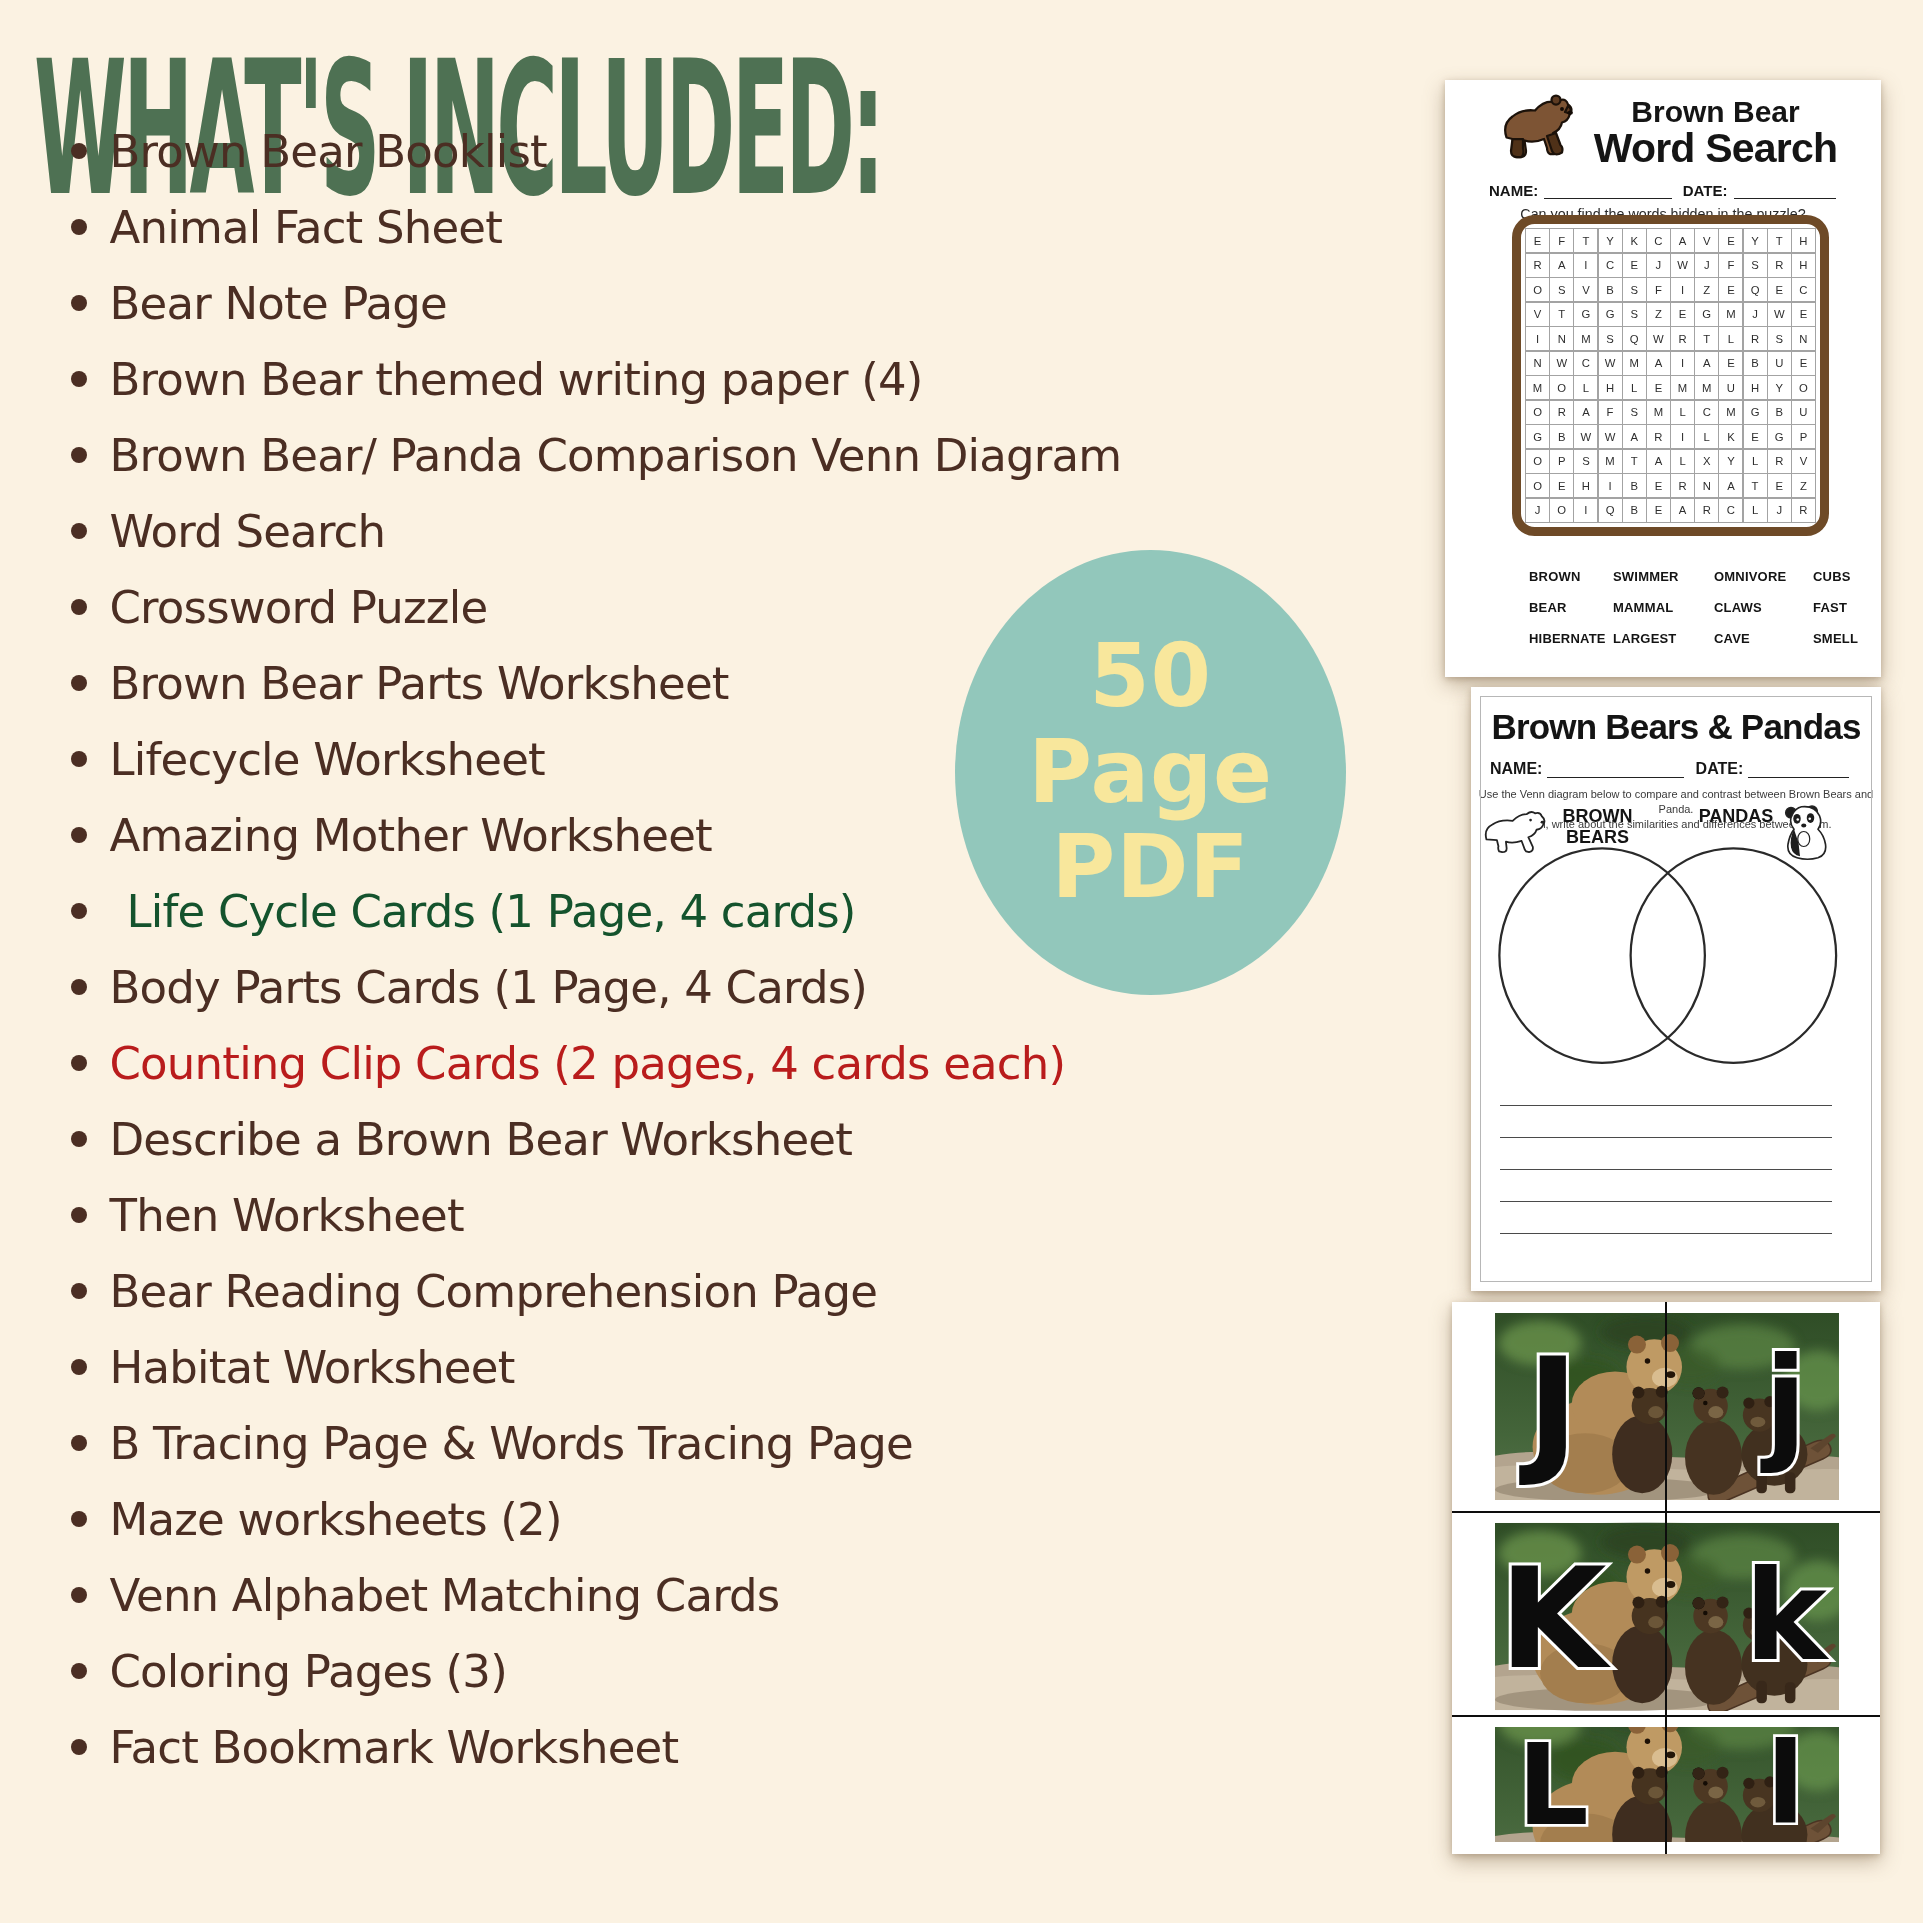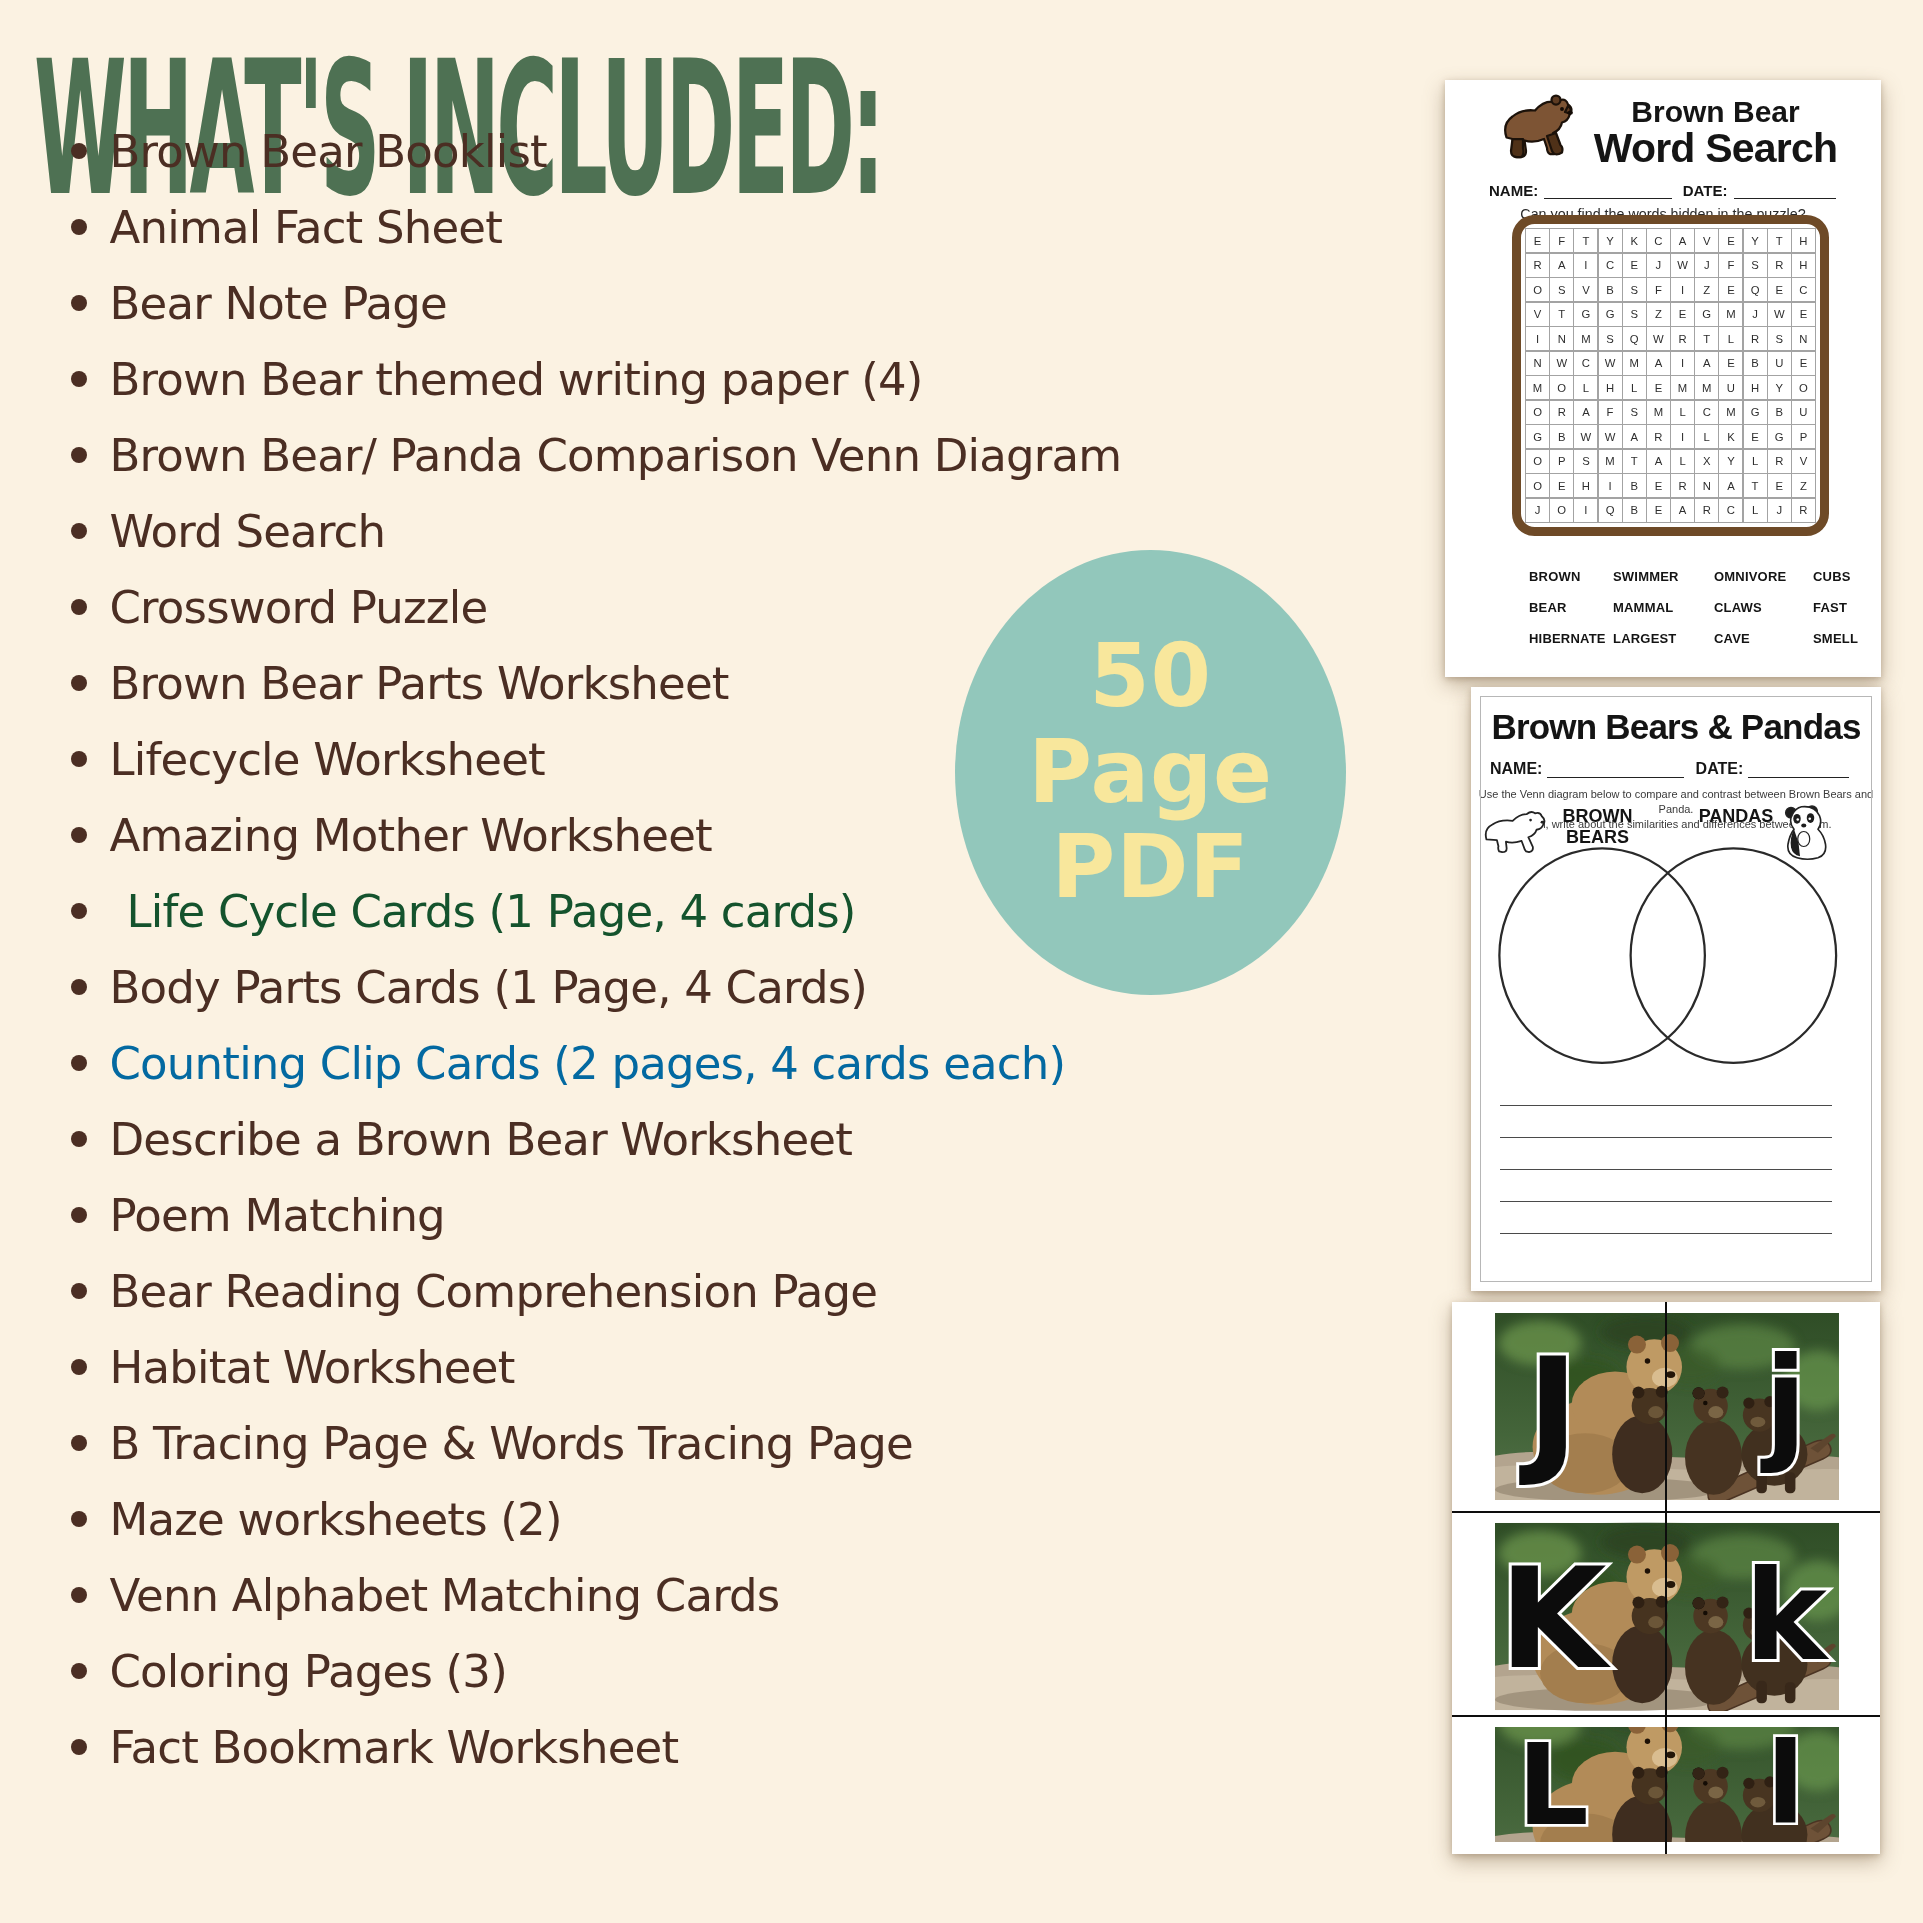--- a/index.html
+++ b/index.html
@@ -137,29 +137,29 @@
       <li>
         <span class="bullet-dot"></span>
         <span class="item-text" style="color: #14532d; margin-left: 17px;">Life Cycle Cards (1 Page, 4 cards)</span>
       </li>
       <li>
         <span class="bullet-dot"></span>
         <span class="item-text" style="color: rgb(75, 46, 35);">Body Parts Cards (1 Page, 4 Cards)</span>
       </li>
       <li>
         <span class="bullet-dot"></span>
-        <span class="item-text" style="color: #0369a1;">Counting Clip Cards (2 pages, 4 cards each)</span>
+        <span class="item-text" style="color: #b91c1c;">Counting Clip Cards (2 pages, 4 cards each)</span>
       </li>
       <li>
         <span class="bullet-dot"></span>
         <span class="item-text" style="color: rgb(75, 46, 35);">Describe a Brown Bear Worksheet</span>
       </li>
       <li>
         <span class="bullet-dot"></span>
-        <span class="item-text" style="color: rgb(75, 46, 35);">Poem Matching</span>
+        <span class="item-text" style="color: rgb(75, 46, 35);">Then Worksheet</span>
       </li>
       <li>
         <span class="bullet-dot"></span>
         <span class="item-text" style="color: rgb(75, 46, 35);">Bear Reading Comprehension Page</span>
       </li>
       <li>
         <span class="bullet-dot"></span>
         <span class="item-text" style="color: rgb(75, 46, 35);">Habitat Worksheet</span>
       </li>
       <li>

